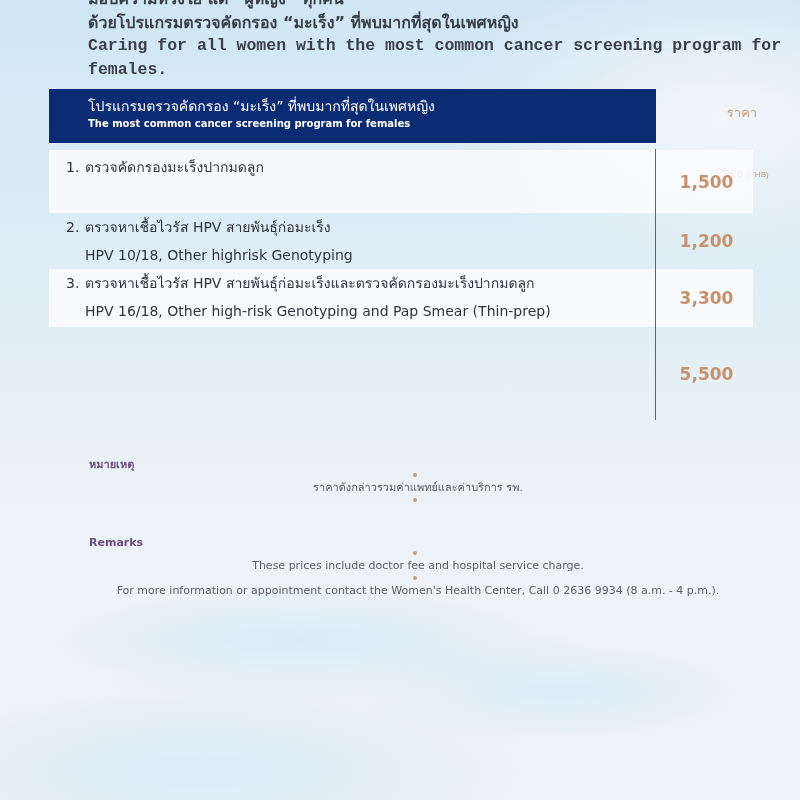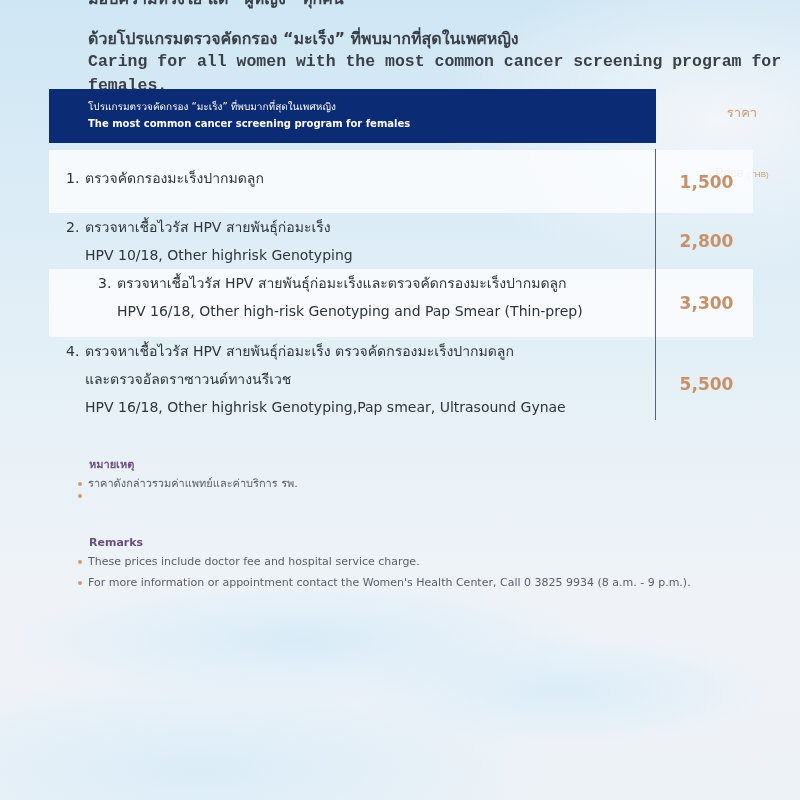--- a/index.html
+++ b/index.html
@@ -12,28 +12,28 @@
       radial-gradient(ellipse 300px 80px at 560px 690px, rgba(214,235,247,0.8), rgba(214,235,247,0) 70%),
       radial-gradient(ellipse 500px 140px at 200px 770px, rgba(214,235,247,0.8), rgba(214,235,247,0) 70%),
       radial-gradient(ellipse 400px 220px at 720px 120px, rgba(244,246,250,0.95), rgba(244,246,250,0) 70%),
       linear-gradient(180deg, #cfe6f4 0px, #dbecf6 200px, #e8f1f7 430px, #eff3f8 600px, #edf2f7 800px);
   }
   .intro {
     position: absolute; left: 88px; top: -6px; width: 700px;
     color: #3a3f4a; font-weight: bold;
   }
   .intro .line1 { font-size: 16px; line-height: 22px; height: 16px; overflow: hidden; display: flex; align-items: flex-end; }
-  .intro .line2 { font-size: 16px; line-height: 22px; margin-top: 18px; }
+  .intro .line2 { font-size: 16px; line-height: 22px; margin-top: 2px; }
   .intro .line3 { font-family: Liberation Mono, monospace; font-size: 16.5px; line-height: 24px; }
 
   .table-header {
     position: absolute; left: 49px; top: 89px; width: 607px; height: 54px;
     background: #0b2c74; color: #ffffff; padding: 9px 0 0 39px;
   }
-  .table-header .th-thai { font-size: 10px; line-height: 17px; }
+  .table-header .th-thai { font-size: 14px; line-height: 17px; }
   .table-header .th-en { font-size: 10px; line-height: 18px; font-weight: bold; }
 
   .price-header {
     position: absolute; left: 692px; top: 105px; width: 100px;
     text-align: center; color: #c99a74; font-family: "Liberation Sans", sans-serif;
   }
   .price-header .ph-thai { font-size: 13px; line-height: 16px; }
   .price-header .ph-en { font-size: 12.5px; line-height: 16px; margin-top: 44px; }
   .price-header .ph-en small { font-size: 8px; }
 
@@ -42,36 +42,36 @@
   .row.shaded { background: rgba(250,252,254,0.88); }
   .row .desc { width: 607px; padding-left: 17px; color: #2f343c; font-size: 14px; }
   .row .line { height: 28px; line-height: 28px; white-space: nowrap; }
   .row .num { display: inline-block; width: 19px; }
   .row .indent { padding-left: 19px; }
   .row .price {
     position: absolute; left: 607px; top: 0; bottom: 0; width: 97px;
     display: flex; align-items: center; justify-content: center;
     color: #c9916a; font-weight: bold; font-size: 17px; padding-left: 4px;
   }
-  .r1 { height: 63px; padding-top: 14px; }
+  .r1 { height: 63px; padding-top: 3px; }
   .r2 { height: 56px; }
-  .r3 { height: 68px; padding-left: 32px; }
+  .r3 { height: 58px; }
   .r4 { height: 93px; }
   .r2 .desc, .r3 .desc, .r4 .desc { padding-top: 0; }
 
   .divider {
     position: absolute; left: 655px; top: 149px; width: 1px; height: 271px;
     background: #5b6472;
   }
 
   .remarks { position: absolute; left: 78px; width: 680px; }
   .remarks.thai { top: 457px; }
   .remarks.en { top: 535px; }
   .remarks .r-title { color: #6d4c82; font-size: 11px; font-weight: bold; padding-left: 11px; line-height: 16px; }
-  .remarks .r-item { color: #5a5f68; font-size: 11px; line-height: 21px; display: flex; align-items: center; white-space: nowrap; }
+  .remarks .r-item { color: #5a5f68; font-size: 11px; line-height: 21px; display: flex; align-items: center; white-space: nowrap; flex-direction: column; }
   .remarks .bullet { width: 4px; height: 4px; border-radius: 50%; background: #d19a6e; margin-right: 6px; flex: none; }
 </style>
 </head>
 <body>
 
 <div class="intro">
   <div class="line1">มอบความห่วงใย แด่ “ผู้หญิง” ทุกคน</div>
   <div class="line2">ด้วยโปรแกรมตรวจคัดกรอง “มะเร็ง” ที่พบมากที่สุดในเพศหญิง</div>
   <div class="line3">Caring for all women with the most common cancer screening program for females.</div>
 </div>
@@ -91,35 +91,30 @@
     <div class="desc">
       <div class="line"><span class="num">1.</span><span>ตรวจคัดกรองมะเร็งปากมดลูก</span></div>
     </div>
     <div class="price">1,500</div>
   </div>
   <div class="row r2">
     <div class="desc">
       <div class="line"><span class="num">2.</span><span>ตรวจหาเชื้อไวรัส HPV สายพันธุ์ก่อมะเร็ง</span></div>
       <div class="line indent">HPV 10/18, Other highrisk Genotyping</div>
     </div>
-    <div class="price">2,800</div>
+    <div class="price">1,200</div>
   </div>
   <div class="row shaded r3">
     <div class="desc">
       <div class="line"><span class="num">3.</span><span>ตรวจหาเชื้อไวรัส HPV สายพันธุ์ก่อมะเร็งและตรวจคัดกรองมะเร็งปากมดลูก</span></div>
       <div class="line indent">HPV 16/18, Other high-risk Genotyping and Pap Smear (Thin-prep)</div>
     </div>
     <div class="price">3,300</div>
   </div>
   <div class="row r4">
-    <div class="desc">
-      <div class="line"><span class="num">4.</span><span>ตรวจหาเชื้อไวรัส HPV สายพันธุ์ก่อมะเร็ง ตรวจคัดกรองมะเร็งปากมดลูก</span></div>
-      <div class="line indent">และตรวจอัลตราซาวนด์ทางนรีเวช</div>
-      <div class="line indent">HPV 16/18, Other highrisk Genotyping,Pap smear, Ultrasound Gynae</div>
-    </div>
     <div class="price">5,500</div>
   </div>
 </div>
 
 <div class="divider"></div>
 
 <div class="remarks thai">
   <div class="r-title">หมายเหตุ</div>
   <div class="r-item">
       <span class="bullet"></span>
@@ -131,15 +126,15 @@
 </div>
 
 <div class="remarks en">
   <div class="r-title">Remarks</div>
   <div class="r-item">
       <span class="bullet"></span>
       <span>These prices include doctor fee and hospital service charge.</span>
     </div>
   <div class="r-item">
       <span class="bullet"></span>
-      <span>For more information or appointment contact the Women's Health Center, Call 0 3825 9934 (8 a.m. - 9 p.m.).</span>
+      <span>For more information or appointment contact the Women's Health Center, Call 0 2636 9934 (8 a.m. - 4 p.m.).</span>
     </div>
 </div>
 
 </body></html>

